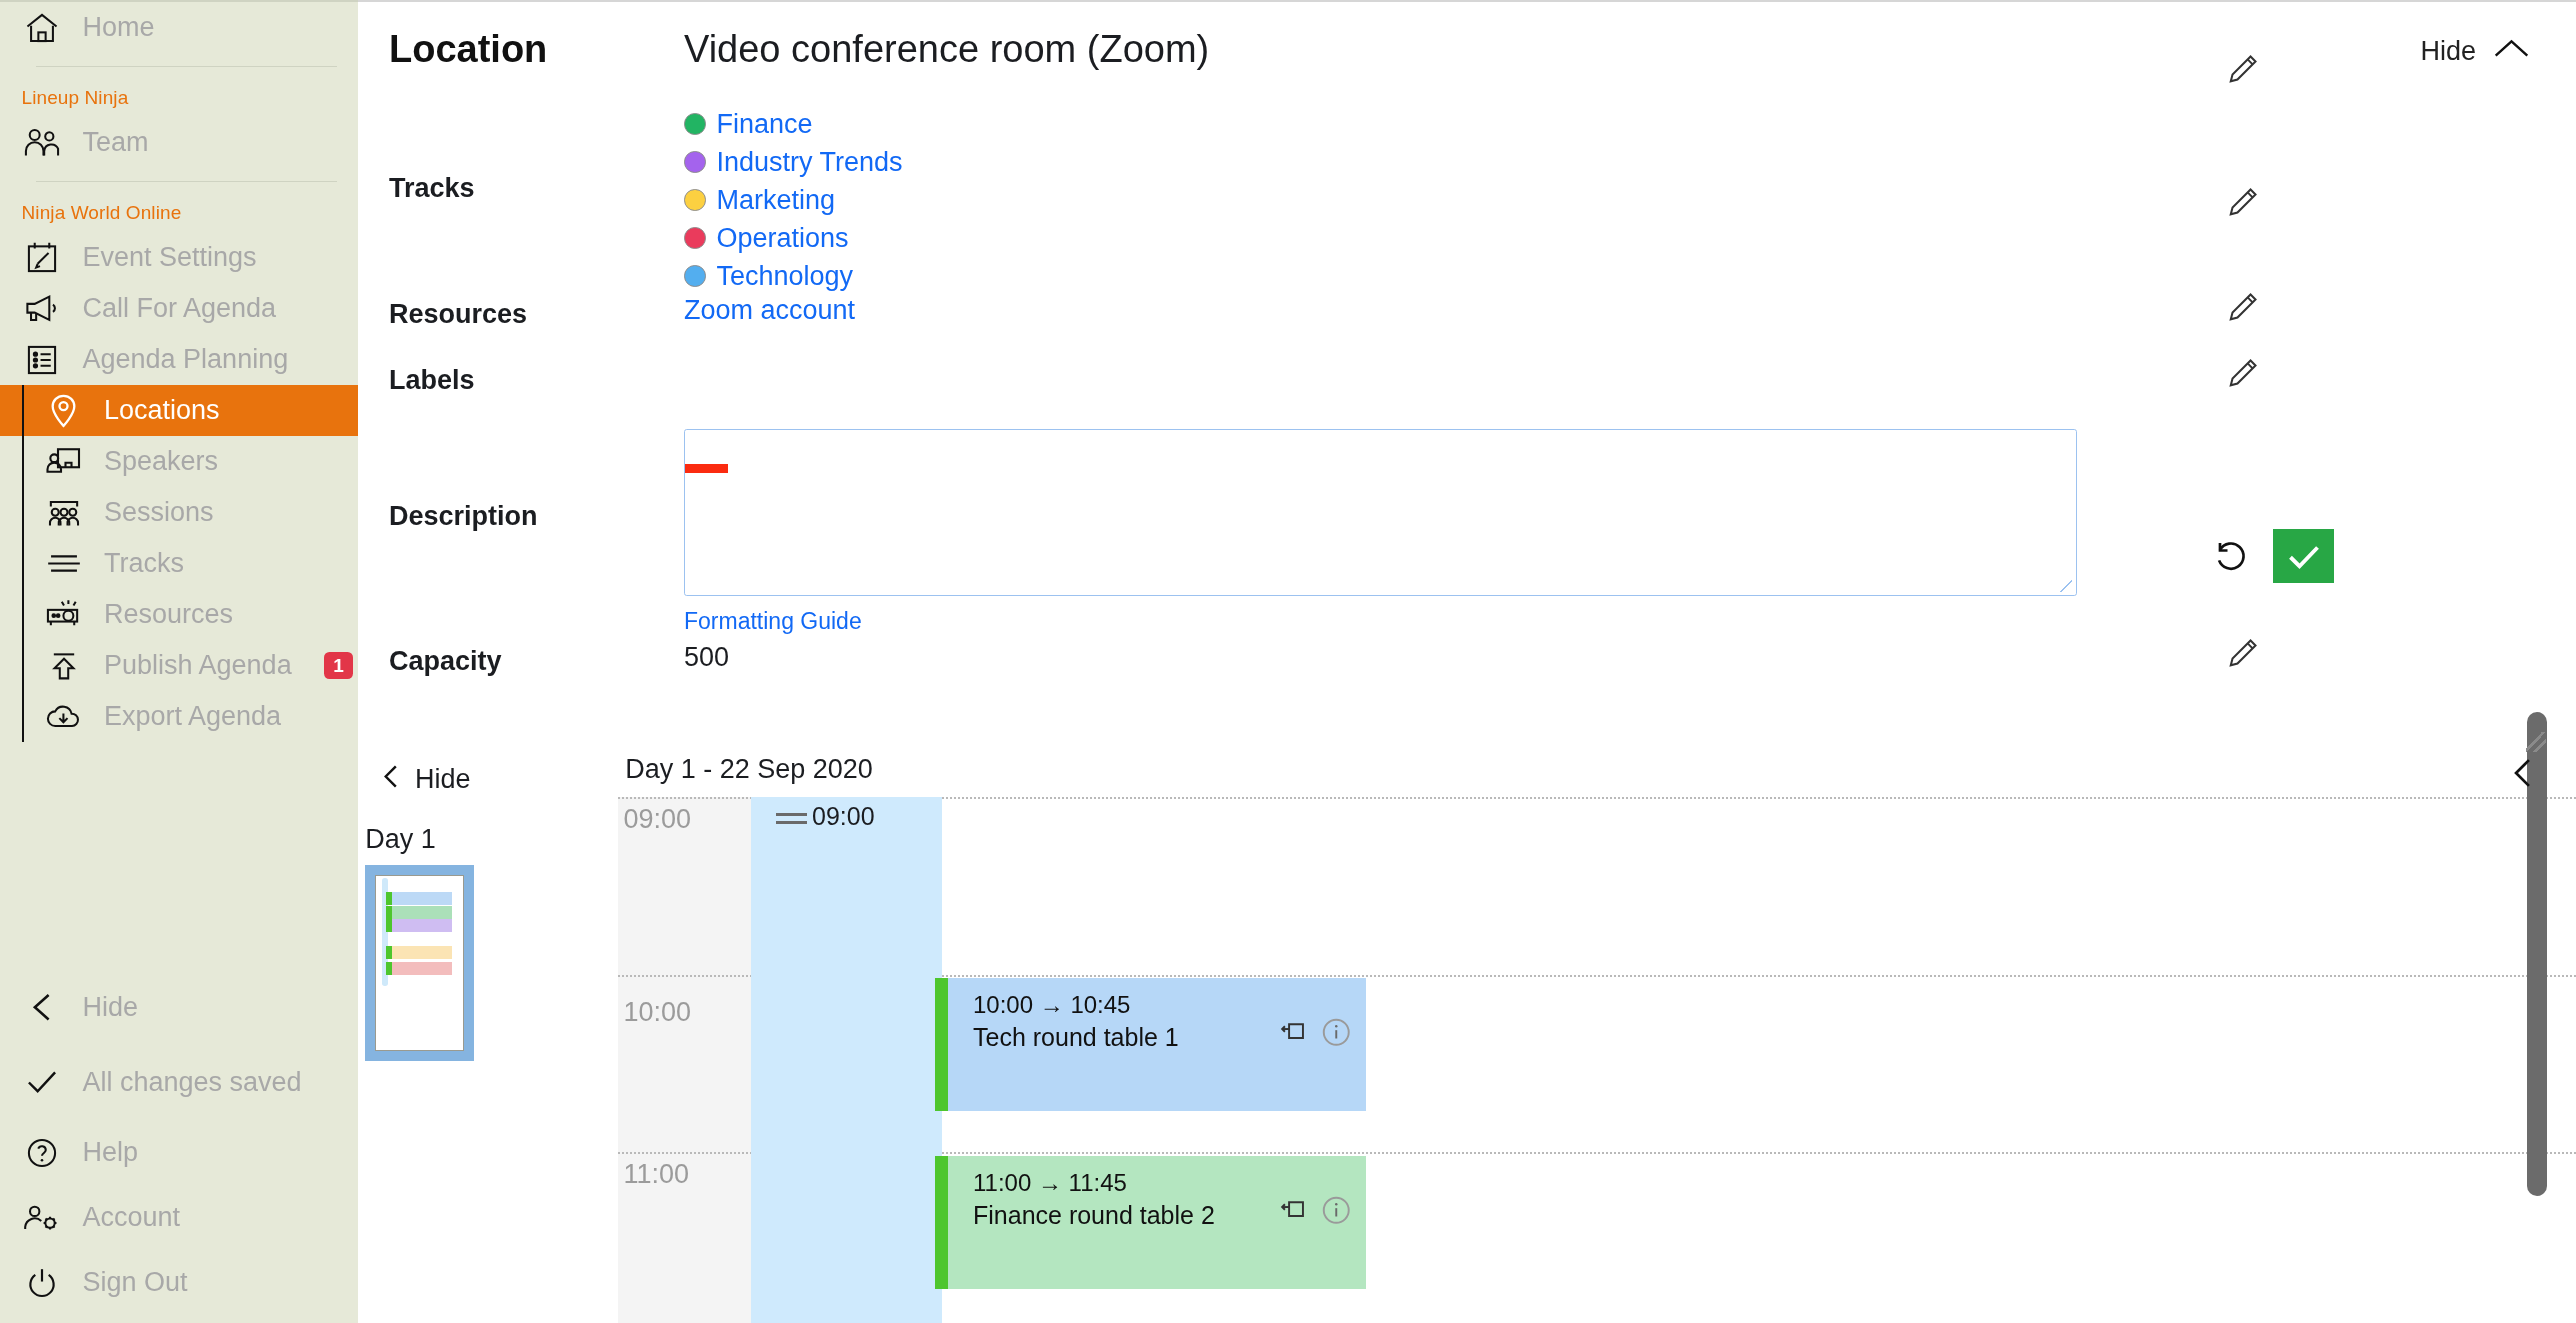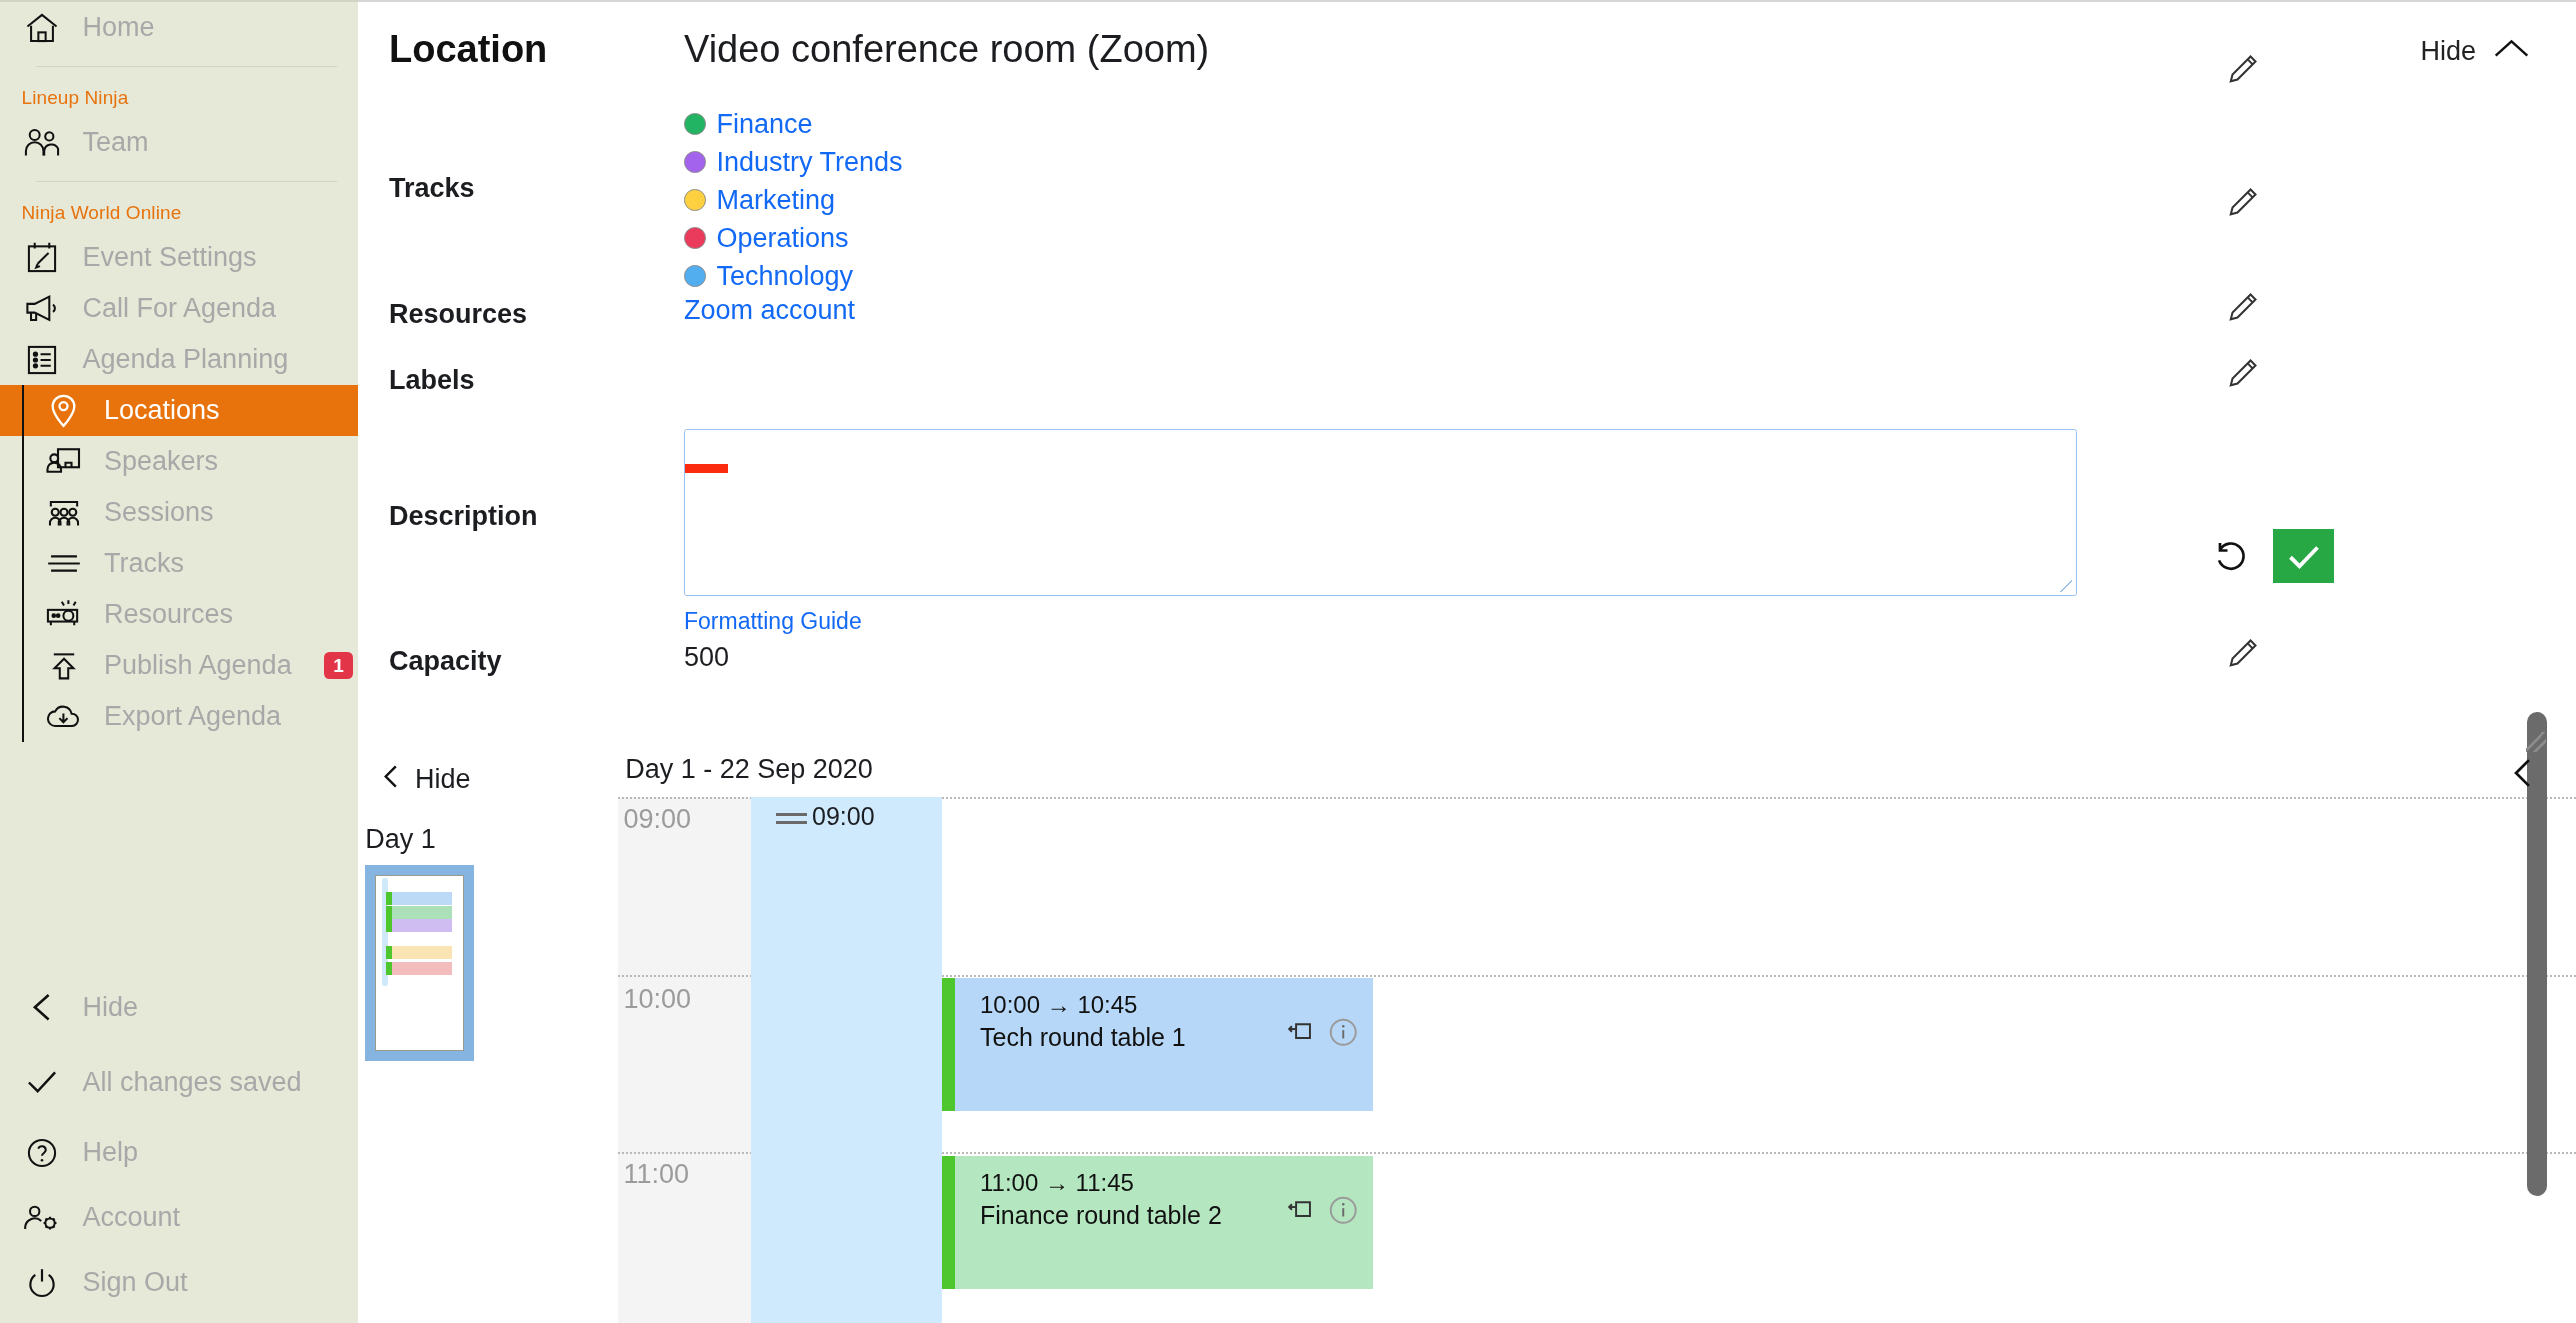--- a/index.html
+++ b/index.html
@@ -116,21 +116,21 @@
   #cal-title { font-size:27px; color:#1b1d21; padding-left:7.2px; padding-top:12.6px; }
   #cal-body { position:absolute; left:0; top:56px; right:0; bottom:0; }
   #gutter { position:absolute; left:0; top:0; width:133px; bottom:0; background:#f4f4f4; }
   .hour-lbl { position:absolute; left:5.4px; font-size:27px; color:#9b9b9b; }
   .hour-line { position:absolute; left:0; right:0; border-top:2.7px dotted #b9b9b9; }
   #nowcol { position:absolute; left:133px; top:0; width:191px; bottom:0; background:#cfeafd; }
   #nowcol .time { position:absolute; top:5.4px; left:61px; font-size:25px; color:#1b1d21; }
   #nowcol .handle { position:absolute; top:16px; left:25px; width:30.5px; height:10.8px;
      border-top:3.6px solid #6a6a6a; border-bottom:3.6px solid #6a6a6a; }
 
-  .event { position:absolute; left:324px; width:431px; overflow:hidden; }
+  .event { position:absolute; left:317px; width:431px; overflow:hidden; }
   .event .stripe { position:absolute; left:0; top:0; width:12.6px; height:100%; background:#4ec62e; }
   .event .etime { position:absolute; left:38px; top:12.6px; font-size:24px; color:#111; white-space:nowrap; }
   .event .etitle { position:absolute; left:38px; top:45px; font-size:25px; color:#111; white-space:nowrap; }
   .event .eicons { position:absolute; right:14.4px; top:39px; display:flex; align-items:center; gap:12.6px; }
 
   #scrollbar-track { position:absolute; right:29px; top:703px; width:20px; height:601px; background:#fff; }
   #scrollbar-thumb { position:absolute; right:29px; top:710px; width:20px; height:484px; background:#6b6b6b; border-radius:10px; cursor:pointer; }
   #right-collapse { position:absolute; right:39px; top:753px; cursor:pointer; }
   #right-grip { position:absolute; right:30.5px; top:730px; width:20px; height:20px;
      background:
@@ -504,21 +504,21 @@
       <div id="cal-title">Day 1 - 22 Sep 2020</div>
       <div id="cal-body">
         <div id="gutter"></div>
         <div id="hour-lines">
             <div class="hour-line" style="top: 0px;"></div>
             <div class="hour-line" style="top: 178px;"></div>
             <div class="hour-line" style="top: 355px;"></div>
           </div>
         <div id="hour-labels">
             <div class="hour-lbl" style="top: 7.2px;">09:00</div>
-            <div class="hour-lbl" style="top: 187px;">10:00</div>
+            <div class="hour-lbl" style="top: 200px;">10:00</div>
             <div class="hour-lbl" style="top: 362px;">11:00</div>
           </div>
         <div id="nowcol">
           <span class="handle"></span>
           <span class="time">09:00</span>
         </div>
         <div id="events">
             <div class="event" style="top: 181px; height: 133px; background: rgb(182, 215, 247);">
               <span class="stripe" style="background: rgb(78, 198, 46);"></span>
               <span class="etime">10:00 → 10:45</span>

